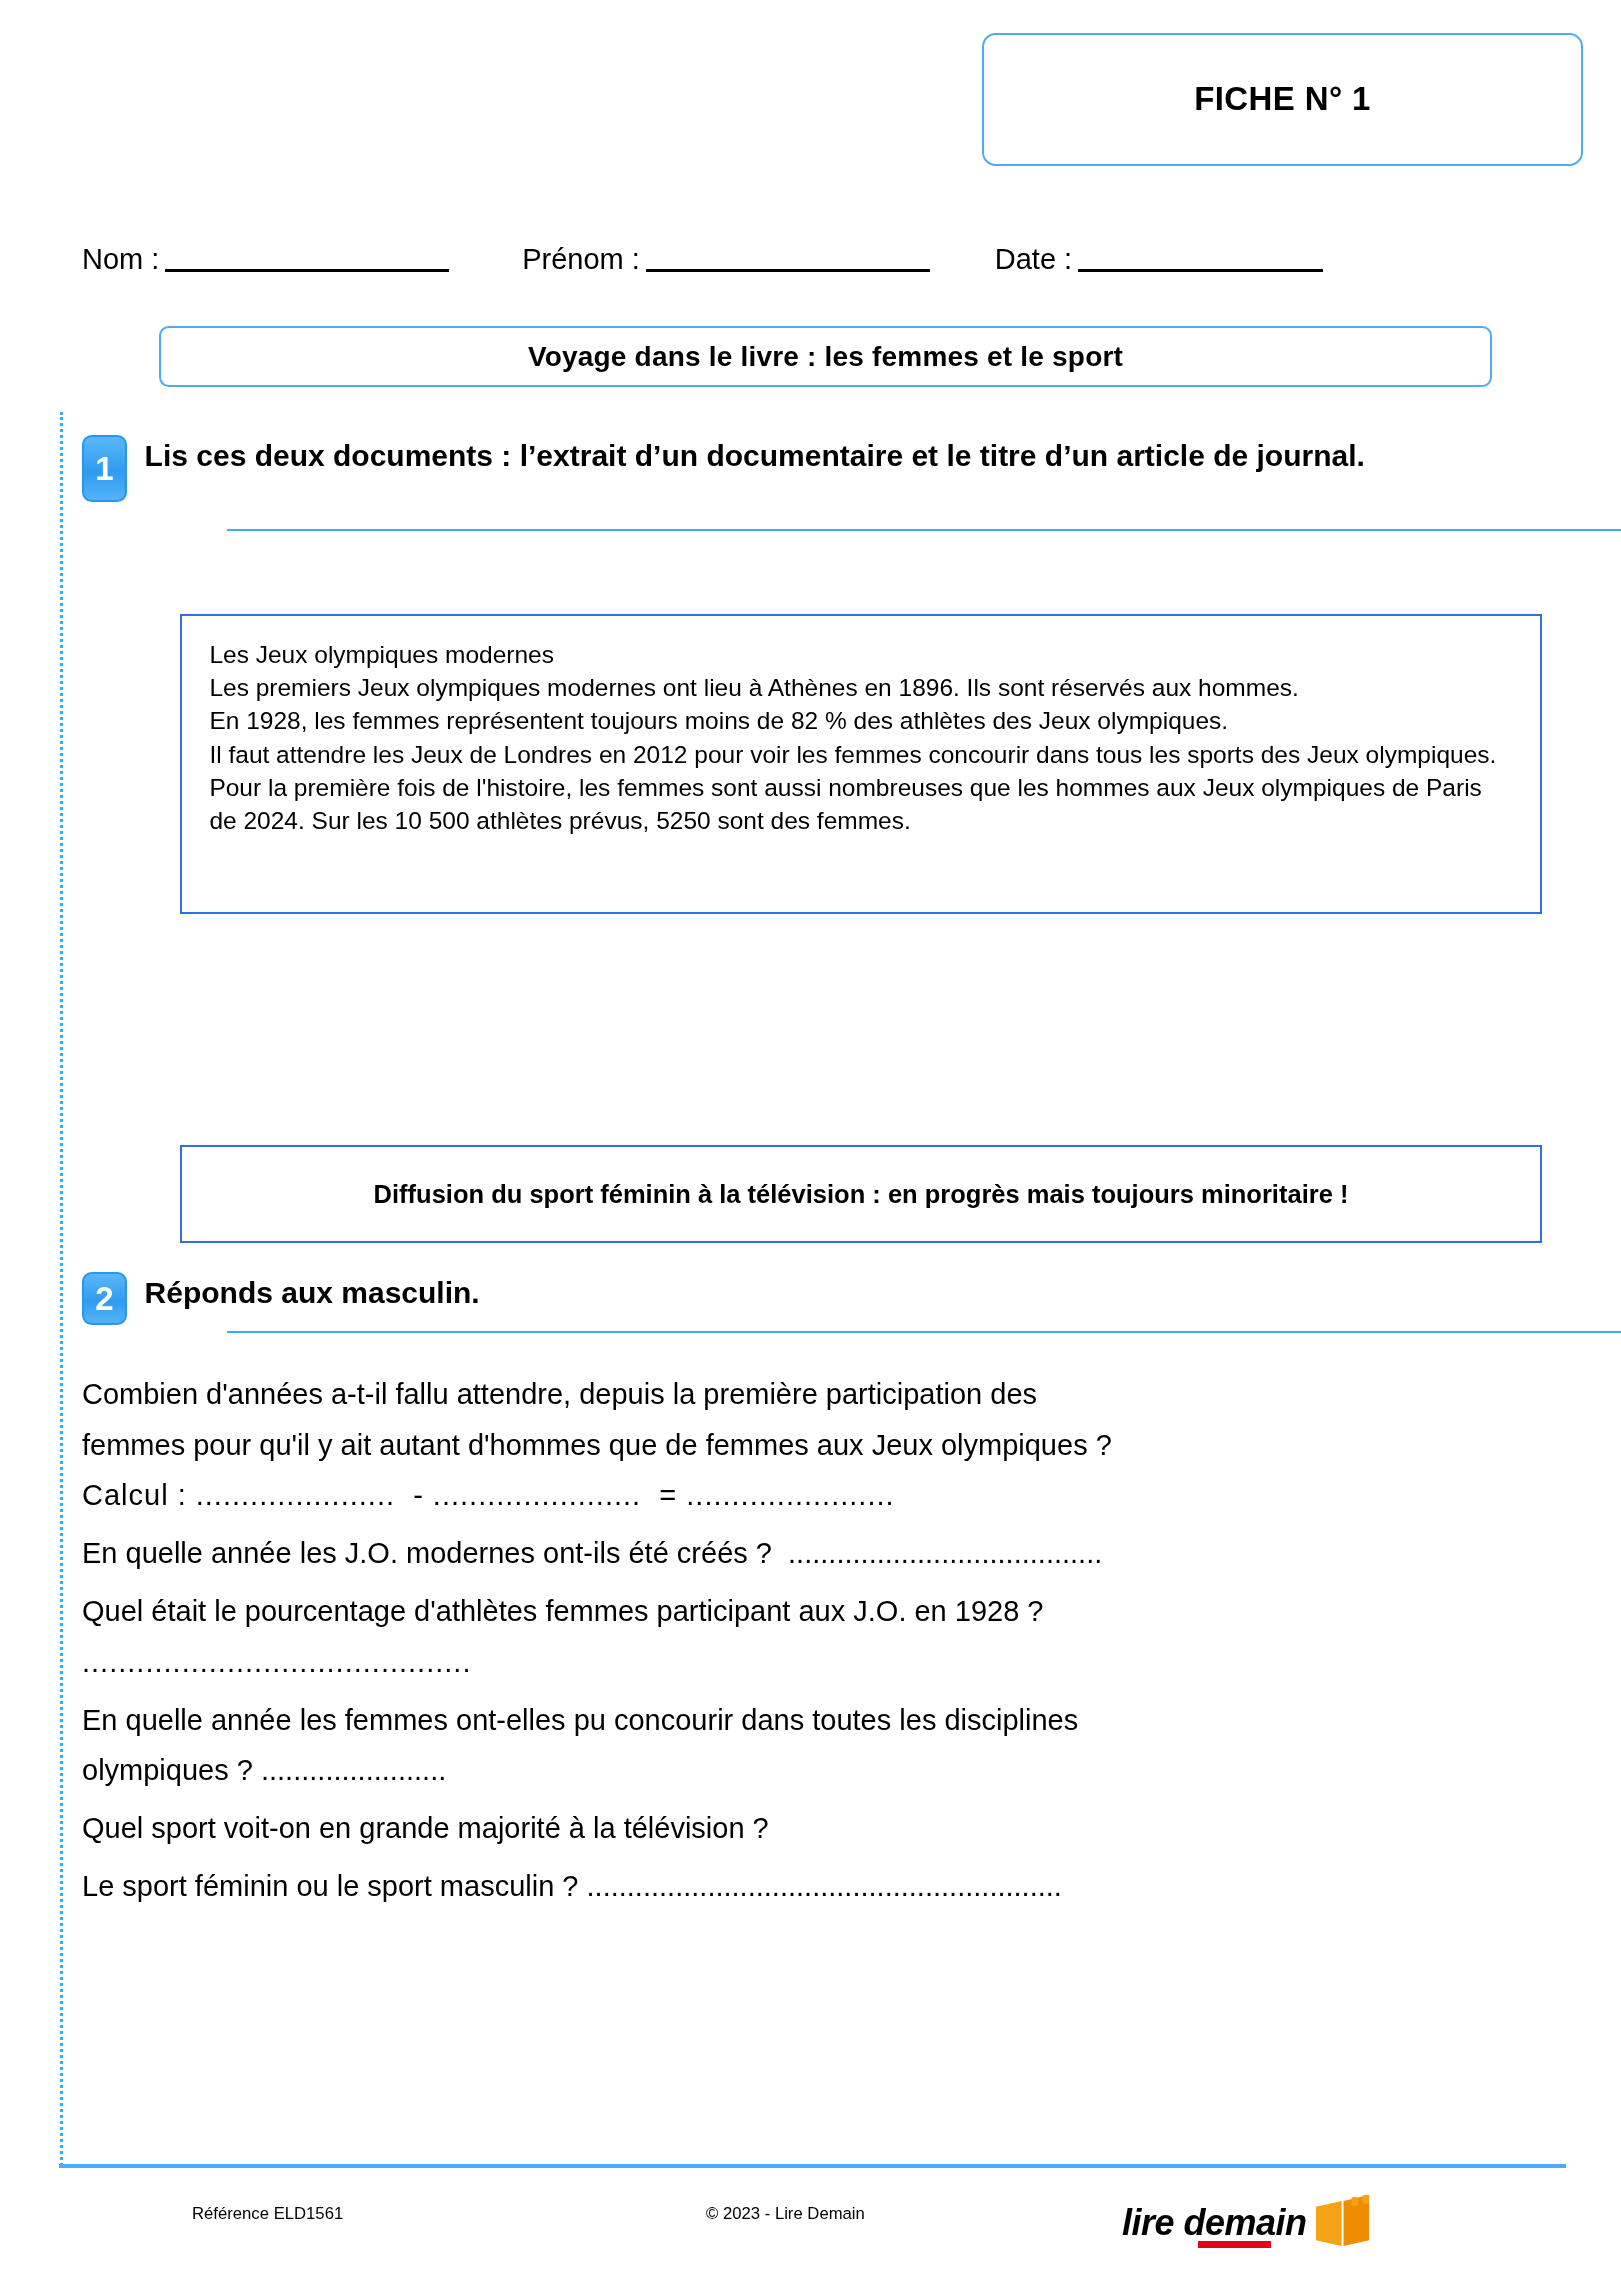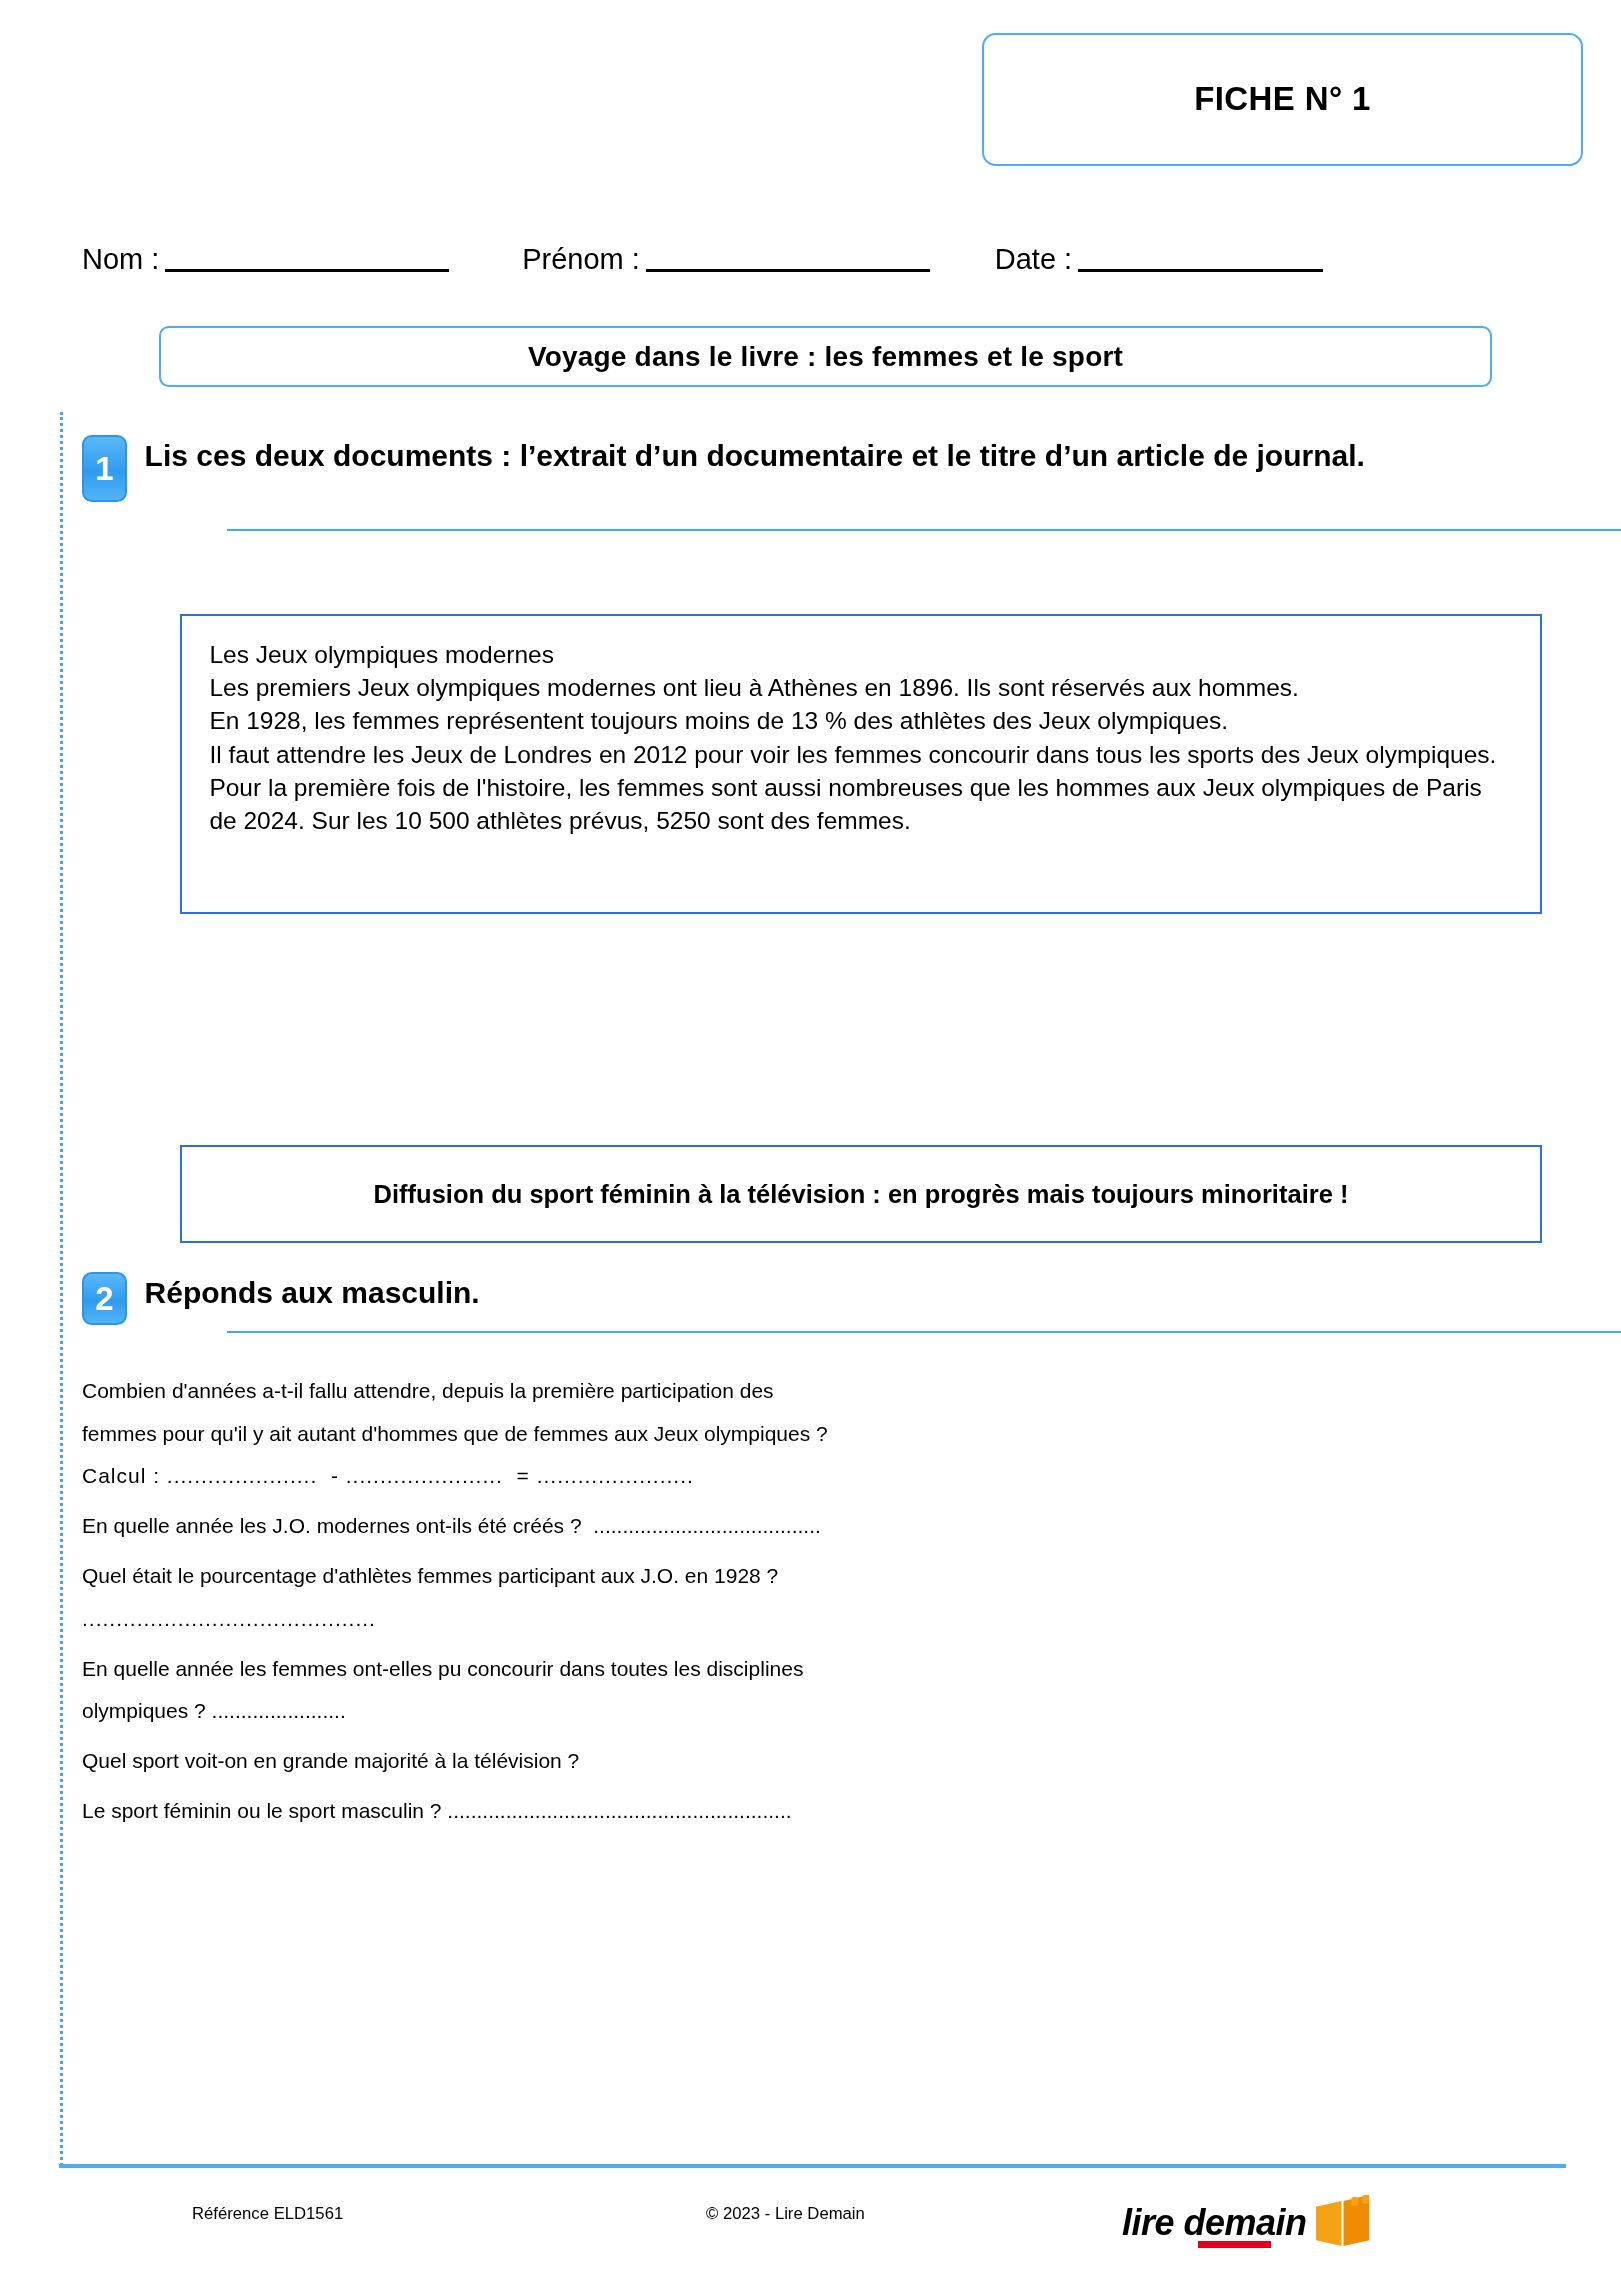--- a/index.html
+++ b/index.html
@@ -194,21 +194,21 @@
     font-stretch: condensed;
     text-align: center;
   }
 
   
   .questions {
     position: absolute;
     left: 82px;
     top: 1380px;
     width: 1480px;
-    font-size: 21px;
+    font-size: 29px;
     line-height: 1.0;
   }
   .q {
     margin-bottom: 29px;
   }
   .q .line {
     display: block;
     margin-bottom: 21.6px;
     white-space: pre-wrap;
   }
@@ -304,21 +304,21 @@
     <div class="ex-head">
       <div class="badge">1</div>
       <div class="ex-text">Lis ces deux documents : l’extrait d’un documentaire et le titre d’un article de journal.</div>
     </div>
     <div class="ex-rule"></div>
   </div>
 
   <div class="doc-box doc-main">
     <p>Les Jeux olympiques modernes</p>
     <p>Les premiers Jeux olympiques modernes ont lieu à Athènes en 1896. Ils sont réservés aux hommes.</p>
-    <p>En 1928, les femmes représentent toujours moins de 13 % des athlètes des Jeux olympiques.</p>
+    <p>En 1928, les femmes représentent toujours moins de 82 % des athlètes des Jeux olympiques.</p>
     <p>Il faut attendre les Jeux de Londres en 2012 pour voir les femmes concourir dans tous les sports des Jeux olympiques.</p>
     <p>Pour la première fois de l'histoire, les femmes sont aussi nombreuses que les hommes aux Jeux olympiques de Paris de 2024. Sur les 10 500 athlètes prévus, 5250 sont des femmes.</p>
   </div>
 
   <div class="doc-box doc-headline">
     <span>Diffusion du sport féminin à la télévision : en progrès mais toujours minoritaire !</span>
   </div>
 
   <div class="exercise ex2">
     <div class="ex-head">

